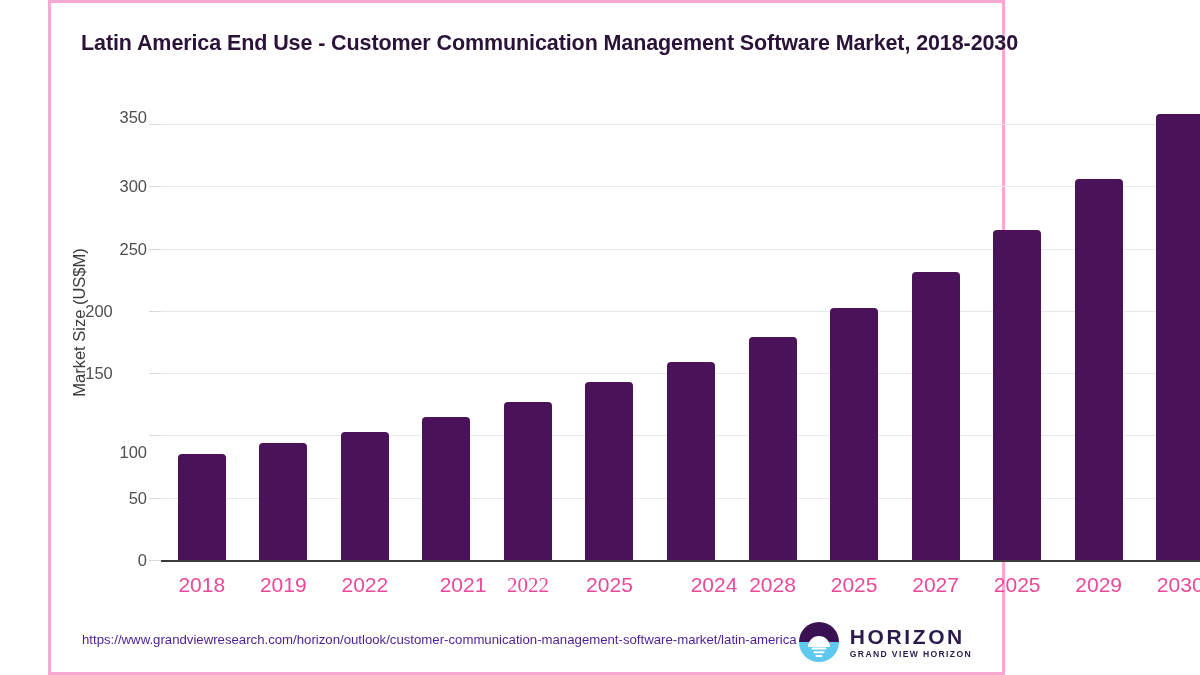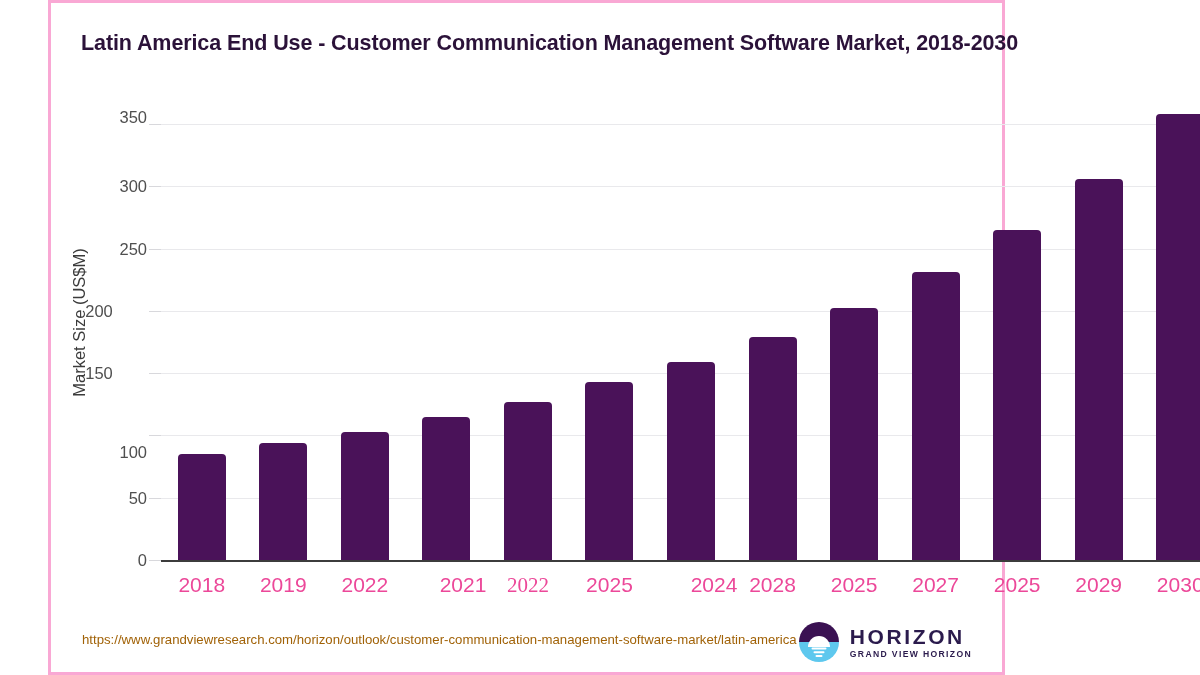--- a/index.html
+++ b/index.html
@@ -134,21 +134,21 @@
     font-size: 21px;
     color: #ec4899;
   }
 
   
   #source-url {
     position: absolute;
     left: 31px;
     top: 629px;
     font-size: 13.2px;
-    color: #a16207;
+    color: #4c1d95;
     white-space: nowrap;
   }
 
   #logo {
     position: absolute;
     right: 30px;
     top: 616px;
     height: 46px;
     display: flex;
     align-items: center;

